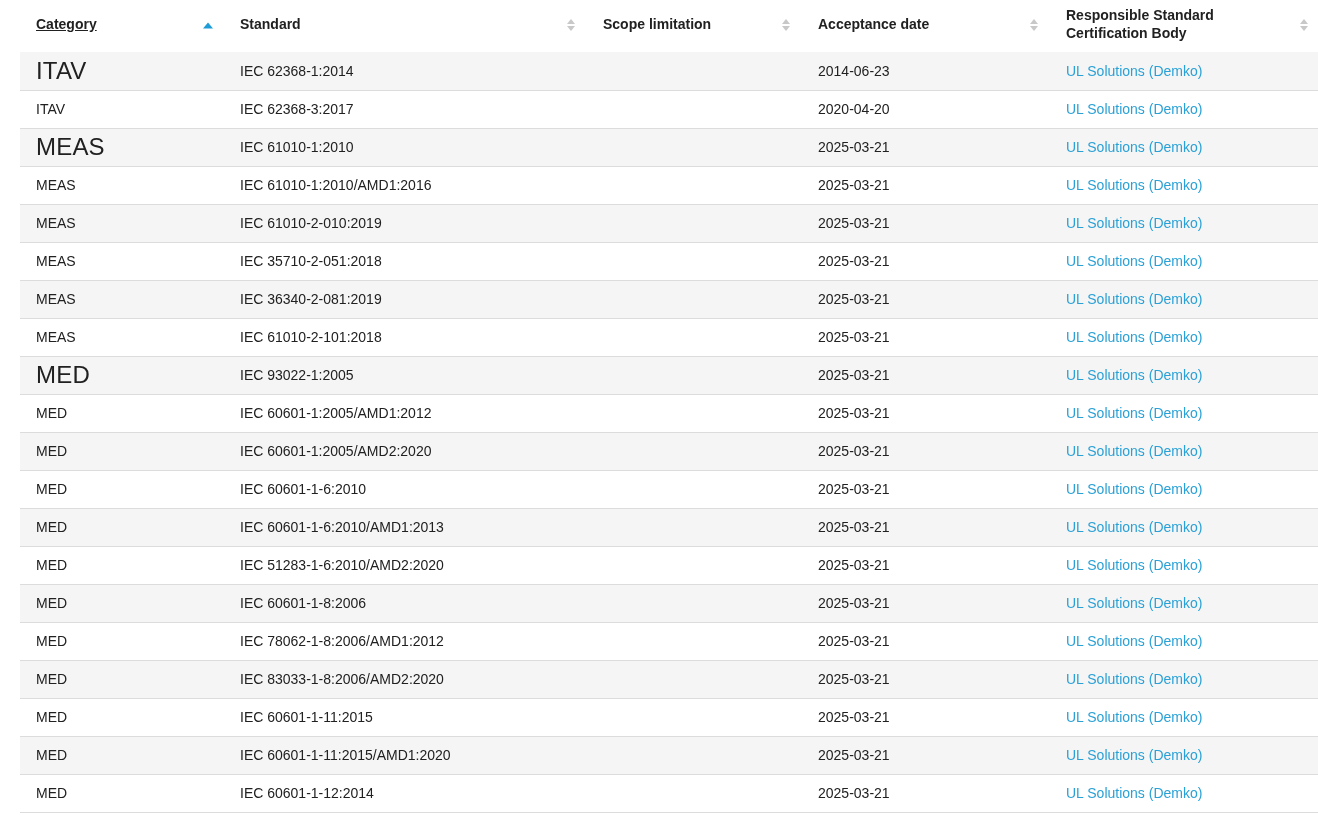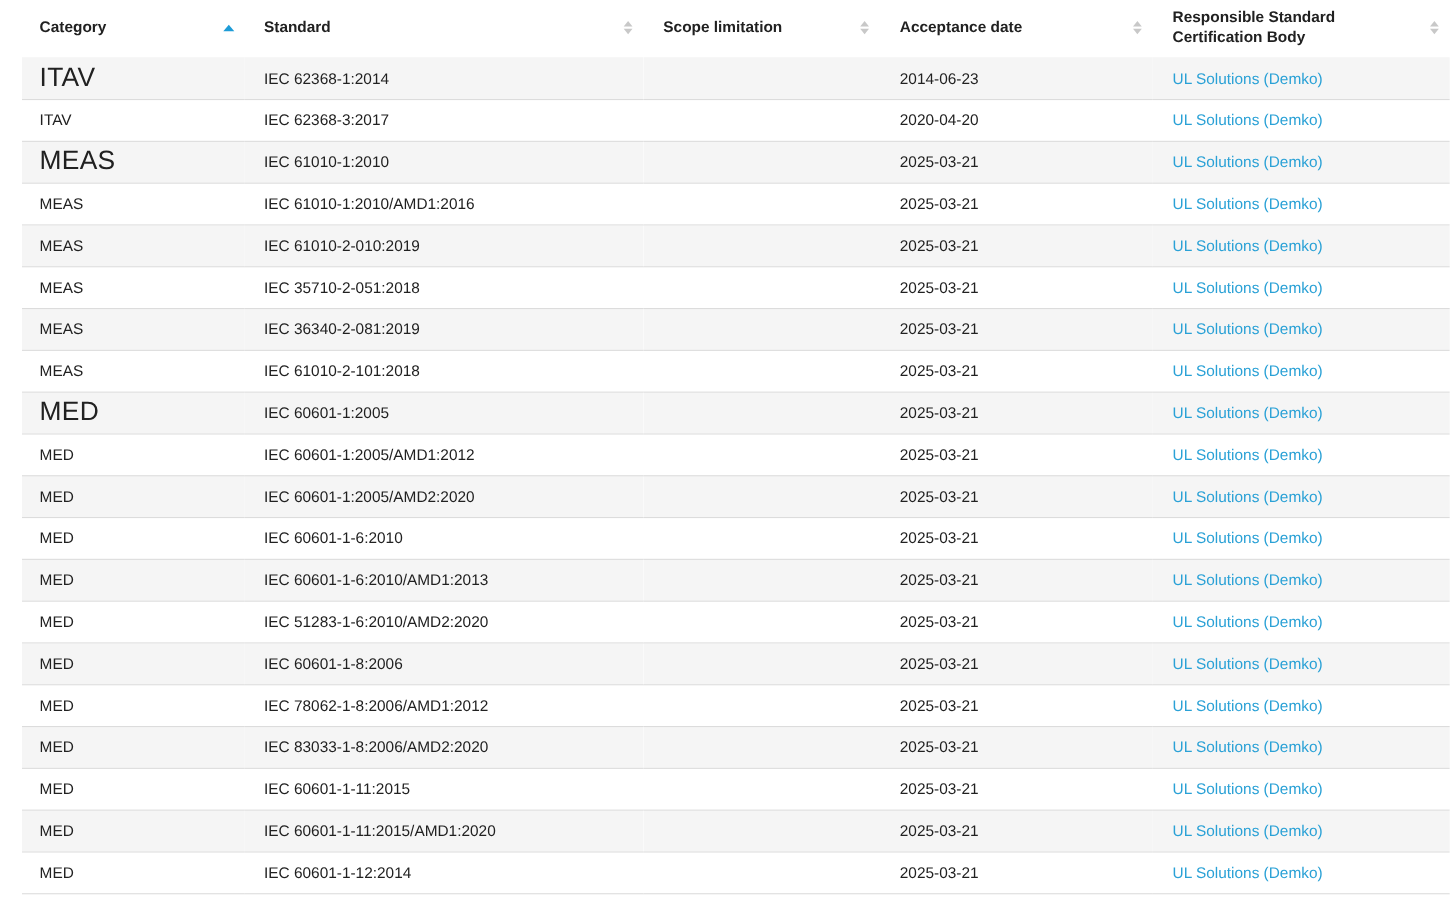--- a/index.html
+++ b/index.html
@@ -38,21 +38,21 @@
     height: 52px;
     vertical-align: middle;
     text-align: left;
     font-size: 14px;
     font-weight: bold;
     line-height: 18px;
     padding: 6px 28px 10px 18px;
     background: #ffffff;
     color: var(--text);
   }
-  thead th.first { padding-left: 16px; }
+  thead th.first { padding-left: 16px; text-decoration: underline; }
 
   .sort-icon {
     position: absolute;
     right: 9px;
     top: 50%;
     transform: translateY(-58%);
     width: 10px;
     display: flex;
     flex-direction: column;
     align-items: center;
@@ -284,21 +284,21 @@
     <td>
       <a class="ncb-link" href="#">UL Solutions (Demko)</a>
     </td>
   </tr>
 
   <tr>
     <td class="first">
       <span class="cat-text large">MED</span>
     </td>
     <td>
-      <span>IEC 60601-1:2005</span>
+      <span>IEC 93022-1:2005</span>
     </td>
     <td>
       <span></span>
     </td>
     <td>
       <span>2025-03-21</span>
     </td>
     <td>
       <a class="ncb-link" href="#">UL Solutions (Demko)</a>
     </td>

